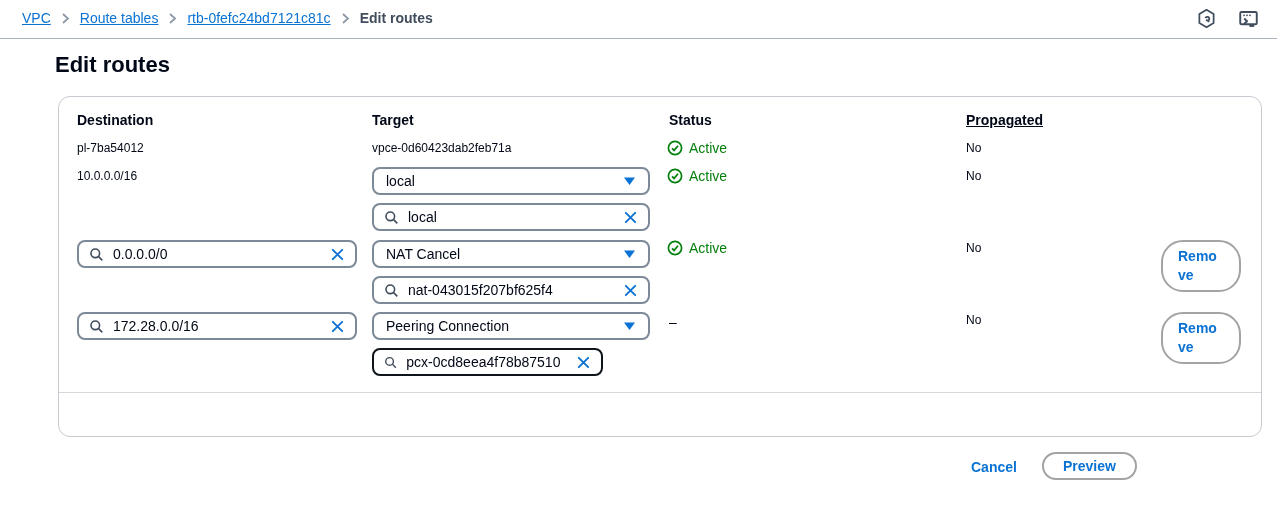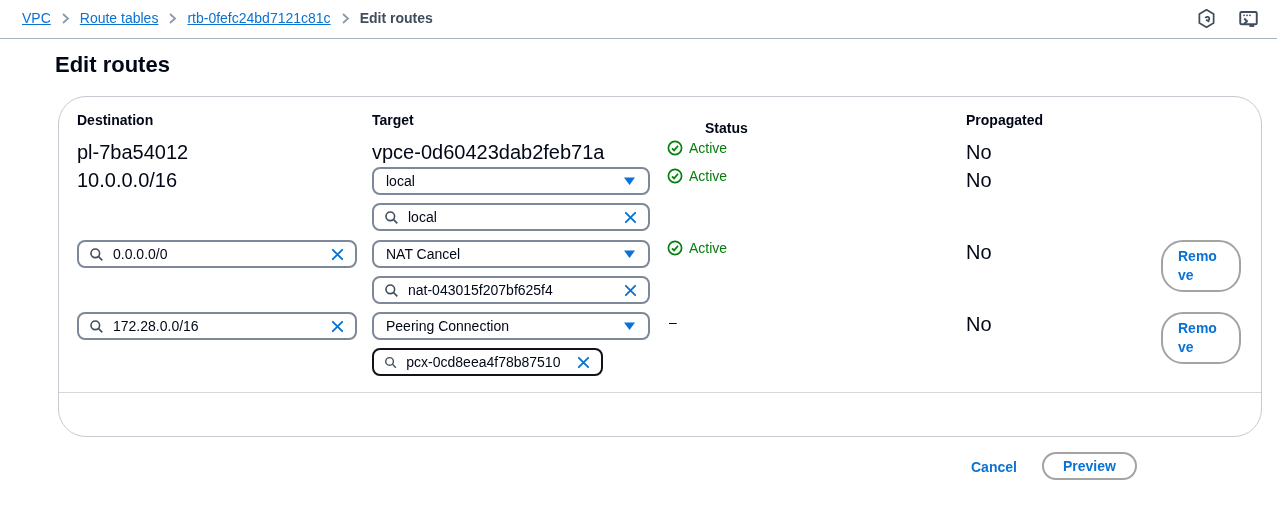--- a/index.html
+++ b/index.html
@@ -35,26 +35,26 @@
   }
   .topbar-icon { cursor: pointer; display: flex; align-items: center; }
   
   .page-title {
     position: absolute; left: 55px; top: 52px;
     font-size: 22px; font-weight: 700; color: #000716;
   }
   
   .card {
     position: absolute; left: 58px; top: 96px; width: 1204px; height: 341px;
-    background: #fff; border: 1px solid #c6cbd2; border-radius: 28px;
+    background: #fff; border: 1px solid #c6cbd2; border-radius: 12px;
   }
   .col-head {
     position: absolute; font-size: 14px; font-weight: 700; color: #000716;
   }
-  .cell-text { position: absolute; font-size: 20px; color: #000716; }
+  .cell-text { position: absolute; font-size: 12px; color: #000716; }
   .status-cell {
     position: absolute; display: flex; align-items: center; gap: 6px;
     font-size: 14px; color: #037f0c;
   }
   .status-dash { position: absolute; font-size: 14px; color: #000716; }
   
   .select-box {
     position: absolute; height: 28px; background: #fff;
     border: 2px solid #7d8998; border-radius: 8px;
     display: flex; align-items: center; justify-content: space-between;
@@ -149,22 +149,22 @@
       </span>
     </div>
   </div>
 
   <h1 class="page-title">Edit routes</h1>
 
   <div class="card">
 
     <div class="col-head" style="left:18px; top:15px;">Destination</div>
     <div class="col-head" style="left:313px; top:15px;">Target</div>
-    <div class="col-head" style="left:646px; top:15px;margin-top:8px;">Status</div>
-    <div class="col-head" style="left:907px; top:15px;">Propagated</div>
+    <div class="col-head" style="left:610px; top:15px;">Status</div>
+    <div class="col-head" style="left:907px; top:15px;text-decoration:underline;">Propagated</div>
 
     <div>
       <div class="cell-text" style="left:18px; top:44px;">pl-7ba54012</div>
       <div class="cell-text" style="left:313px; top:44px;">vpce-0d60423dab2feb71a</div>
       <div class="status-cell" style="left:608px; top:43px;">
         <svg width="16" height="16" viewBox="0 0 16 16">
             <circle cx="8" cy="8" r="6.6" fill="none" stroke="#037f0c" stroke-width="1.7"></circle>
             <path d="M5 8.3 L7.1 10.4 L11 5.7" fill="none" stroke="#037f0c" stroke-width="1.7"></path>
           </svg>
         <span>Active</span>

